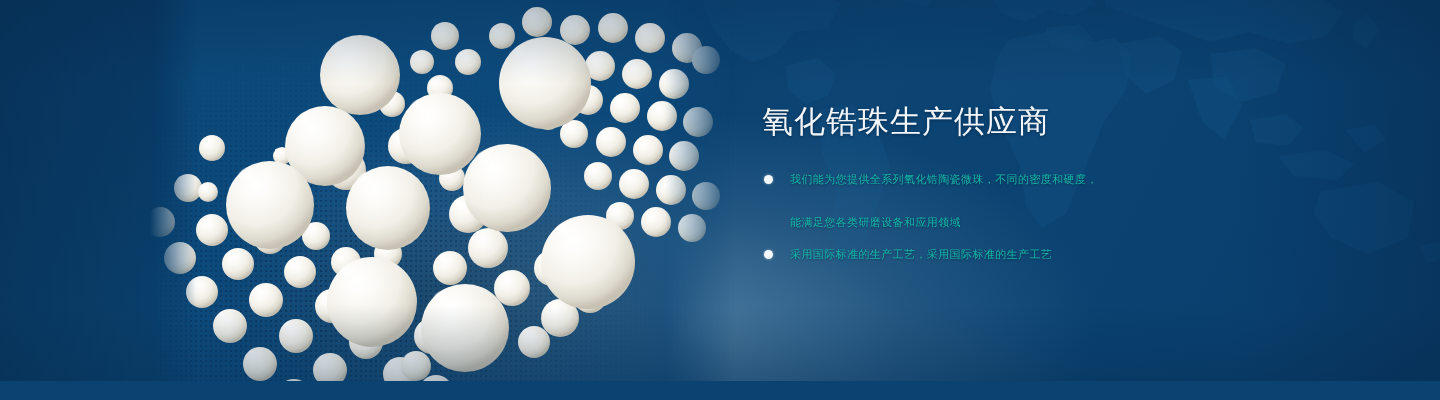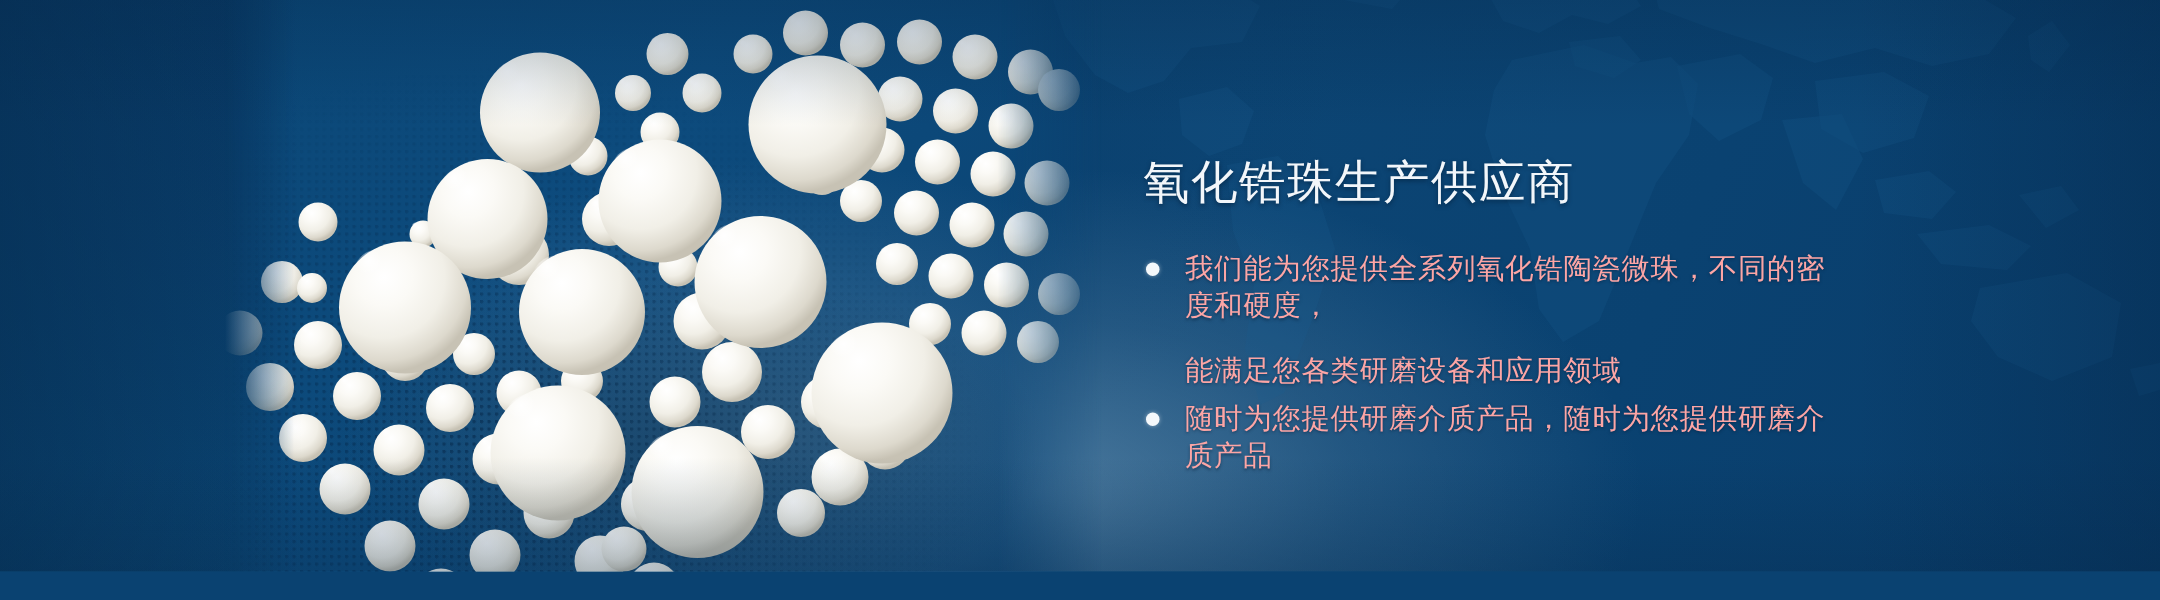--- a/index.html
+++ b/index.html
@@ -64,21 +64,21 @@
   }
   .headline{
     font-size:31px;line-height:1.18;font-weight:400;letter-spacing:1px;
     color:#f2f6fa;
     text-shadow:0 1px 3px rgba(2,26,50,.55);
     margin:0 0 26px 0;white-space:nowrap;
   }
   .bullets{list-style:none;margin:0;padding:0;}
   .bullet{
     position:relative;padding-left:28px;margin-bottom:7px;
-    font-size:19px;line-height:25px;color:#fca5a5;letter-spacing:.4px;
+    font-size:11px;line-height:25px;color:#14b8a6;letter-spacing:.4px;
     text-shadow:0 1px 2px rgba(2,26,50,.5);
   }
   .bullet:last-child{margin-bottom:0;}
   .dot{
     position:absolute;left:2px;top:8px;width:9px;height:9px;border-radius:50%;
     background:#f4f8fb;box-shadow:0 0 3px rgba(255,255,255,.45);
   }
   .bullet-line{display:block;}
   .bullet-line + .bullet-line{margin-top:18px;}
 </style>
@@ -355,18 +355,18 @@
     <h1 class="headline">氧化锆珠生产供应商</h1>
 
     <ul class="bullets">
       <li class="bullet">
         <span class="dot"></span>
         <span class="bullet-line">我们能为您提供全系列氧化锆陶瓷微珠，不同的密度和硬度，</span>
         <span class="bullet-line">能满足您各类研磨设备和应用领域</span>
       </li>
       <li class="bullet">
         <span class="dot"></span>
-        <span class="bullet-line">随时为您提供研磨介质产品，随时为您提供研磨介质产品</span>
+        <span class="bullet-line">采用国际标准的生产工艺，采用国际标准的生产工艺</span>
       </li>
     </ul>
   </div>
 
 </div>
 
 </body></html>

